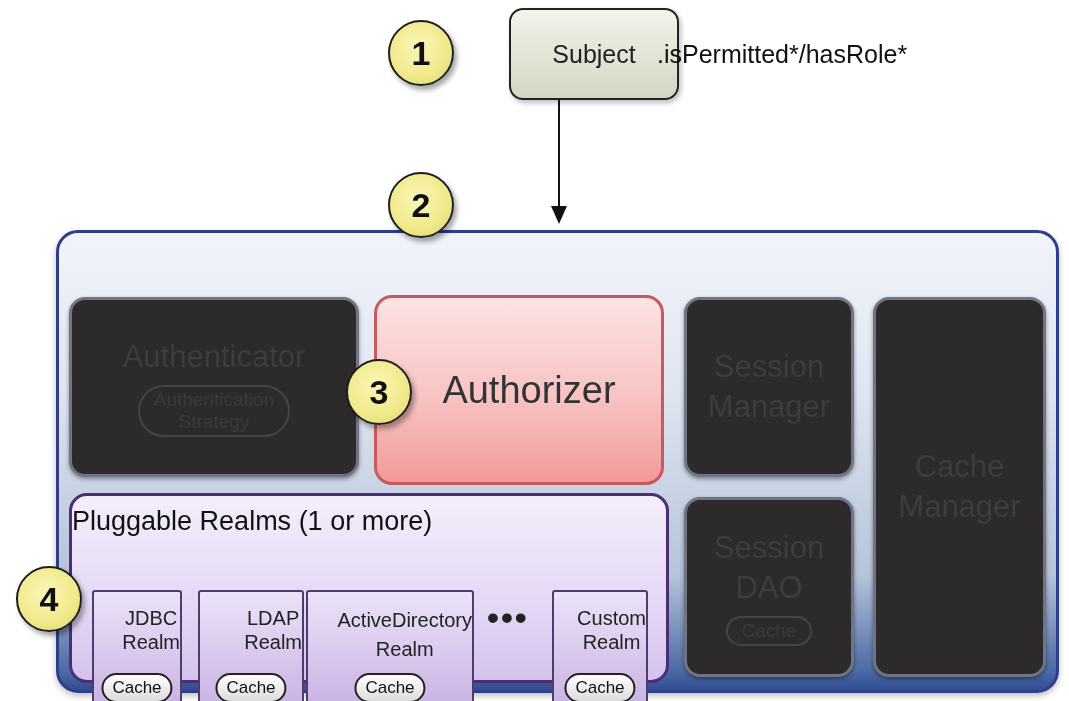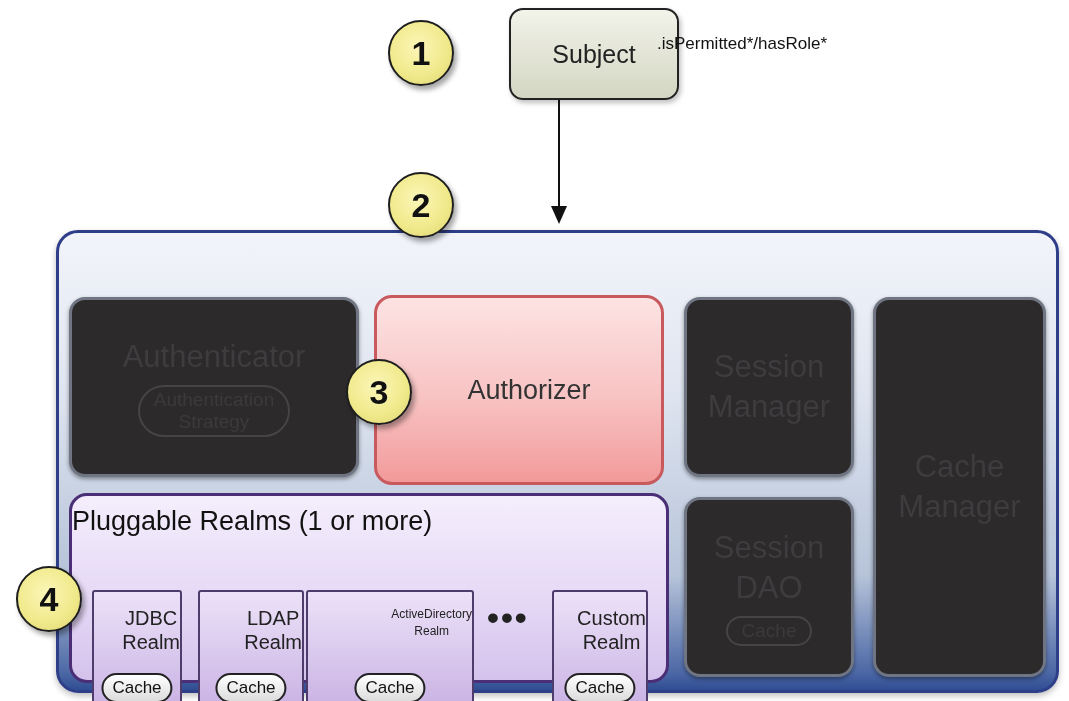--- a/index.html
+++ b/index.html
@@ -12,56 +12,56 @@
            background:radial-gradient(circle at 45% 40%, #fbf6b8 0%, #f0e98a 60%, #d9d070 100%);
            border:2px solid #1e1e1e; box-shadow:3px 4px 5px rgba(0,0,0,0.35);
            display:flex; align-items:center; justify-content:center;
            font-weight:bold; font-size:34px; color:#111; z-index:5; box-sizing:border-box; }
 
   
   #subject { left:472px; top:8px; width:170px; height:92px; border:2px solid #222; border-radius:14px;
              background:linear-gradient(#f2f3ea, #d4d6c3);
              box-shadow:2px 3px 5px rgba(0,0,0,0.25);
              display:flex; align-items:center; justify-content:center; font-size:25px; color:#222;margin-left:37px; }
-  #method-call { left:657px; top:34px; font-size:17px; color:#111; white-space:nowrap; }
+  #method-call { left:657px; top:40px; font-size:25px; color:#111; white-space:nowrap; }
   #arrow-line { left:558px; top:100px; width:2px; height:112px; background:#111; }
   #arrow-head { left:551px; top:206px; width:0; height:0; border-left:8px solid transparent;
                 border-right:8px solid transparent; border-top:18px solid #111; }
 
   
   #sm { left:56px; top:230px; width:1003px; height:463px; border:3px solid #2e3e88; border-radius:22px;
         background:linear-gradient(180deg, #f2f4fa 0%, #dfe5f0 35%, #b6c3d9 75%, #4d69a6 96%, #304d93 100%);
         box-shadow:0 3px 6px rgba(0,0,0,0.25); }
   #sm-title { left:0; width:1003px; top:14px; text-align:center; font-size:40px; color:#111; }
 
   .dark { position:absolute; background:#2c2a2b; border:3px solid #6f7582; border-radius:16px;
           box-shadow:0 2px 4px rgba(0,0,0,0.4); box-sizing:border-box;
           display:flex; flex-direction:column; align-items:center; justify-content:center;
           color:#3e3c3e; font-size:31px; text-align:center; line-height:1.3; }
   .ghost-pill { border:2px solid #464446; border-radius:30px; padding:2px 14px; font-size:19px;
                 color:#3c3a3c; line-height:1.15; margin-top:8px; }
 
   #authenticator { left:10px; top:64px; width:290px; height:180px; }
   #authorizer { left:315px; top:62px; width:290px; height:190px; border:3px solid #c85a5e; border-radius:18px;
                 background:linear-gradient(180deg, #fde3e3 0%, #f8c2c2 55%, #f29a9a 100%);
-                display:flex; align-items:center; justify-content:center; font-size:27px; color:#333;
+                display:flex; align-items:center; justify-content:center; font-size:38px; color:#333;
                 padding-left:20px; box-sizing:border-box; }
   #session-manager { left:625px; top:64px; width:170px; height:180px; }
   #session-dao { left:625px; top:264px; width:170px; height:180px; }
   #cache-manager { left:814px; top:64px; width:173px; height:380px; }
 
   
   #realms { left:10px; top:260px; width:600px; height:190px; border:3px solid #4a2f76; border-radius:18px;
             background:linear-gradient(180deg, #f4eefc 0%, #e4d7f5 60%, #d4c2ec 100%); }
   #realms-title { left:0; width:594px; top:10px; text-align:left; font-size:27px; color:#111; }
   .realm { position:absolute; top:48px; height:125px; border:2px solid #4e3c6c; border-radius:3px;
            background:linear-gradient(180deg, #ece2f8 0%, #c8b0e3 100%); box-sizing:border-box;
            display:flex; flex-direction:column; align-items:flex-end; text-align:center; color:#222;margin-top:46px; }
   .realm .rname { font-size:20px; line-height:1.2; margin-top:14px; white-space:pre-line; }
-  .realm .rname.small { font-size:12px; line-height:1.45; }
+  .realm .rname.small { font-size:20px; line-height:1.45; }
   .cache { position:absolute; bottom:10px; left:50%; transform:translateX(-50%);
            border:2px solid #222; border-radius:18px; padding:3px 9px; font-size:17px; color:#111;
            background:linear-gradient(#ffffff, #dcdcdc); }
   #realm-jdbc { left:20px; width:90px; }
   #realm-ldap { left:126px; width:106px; }
   #realm-ad { left:234px; width:168px; }
   #realm-custom { left:480px; width:96px;padding-left:8px; }
   #ellipsis { left:415px; top:102px; font-size:34px; font-weight:bold; color:#222; letter-spacing:2px; }
 </style>
 </head>

